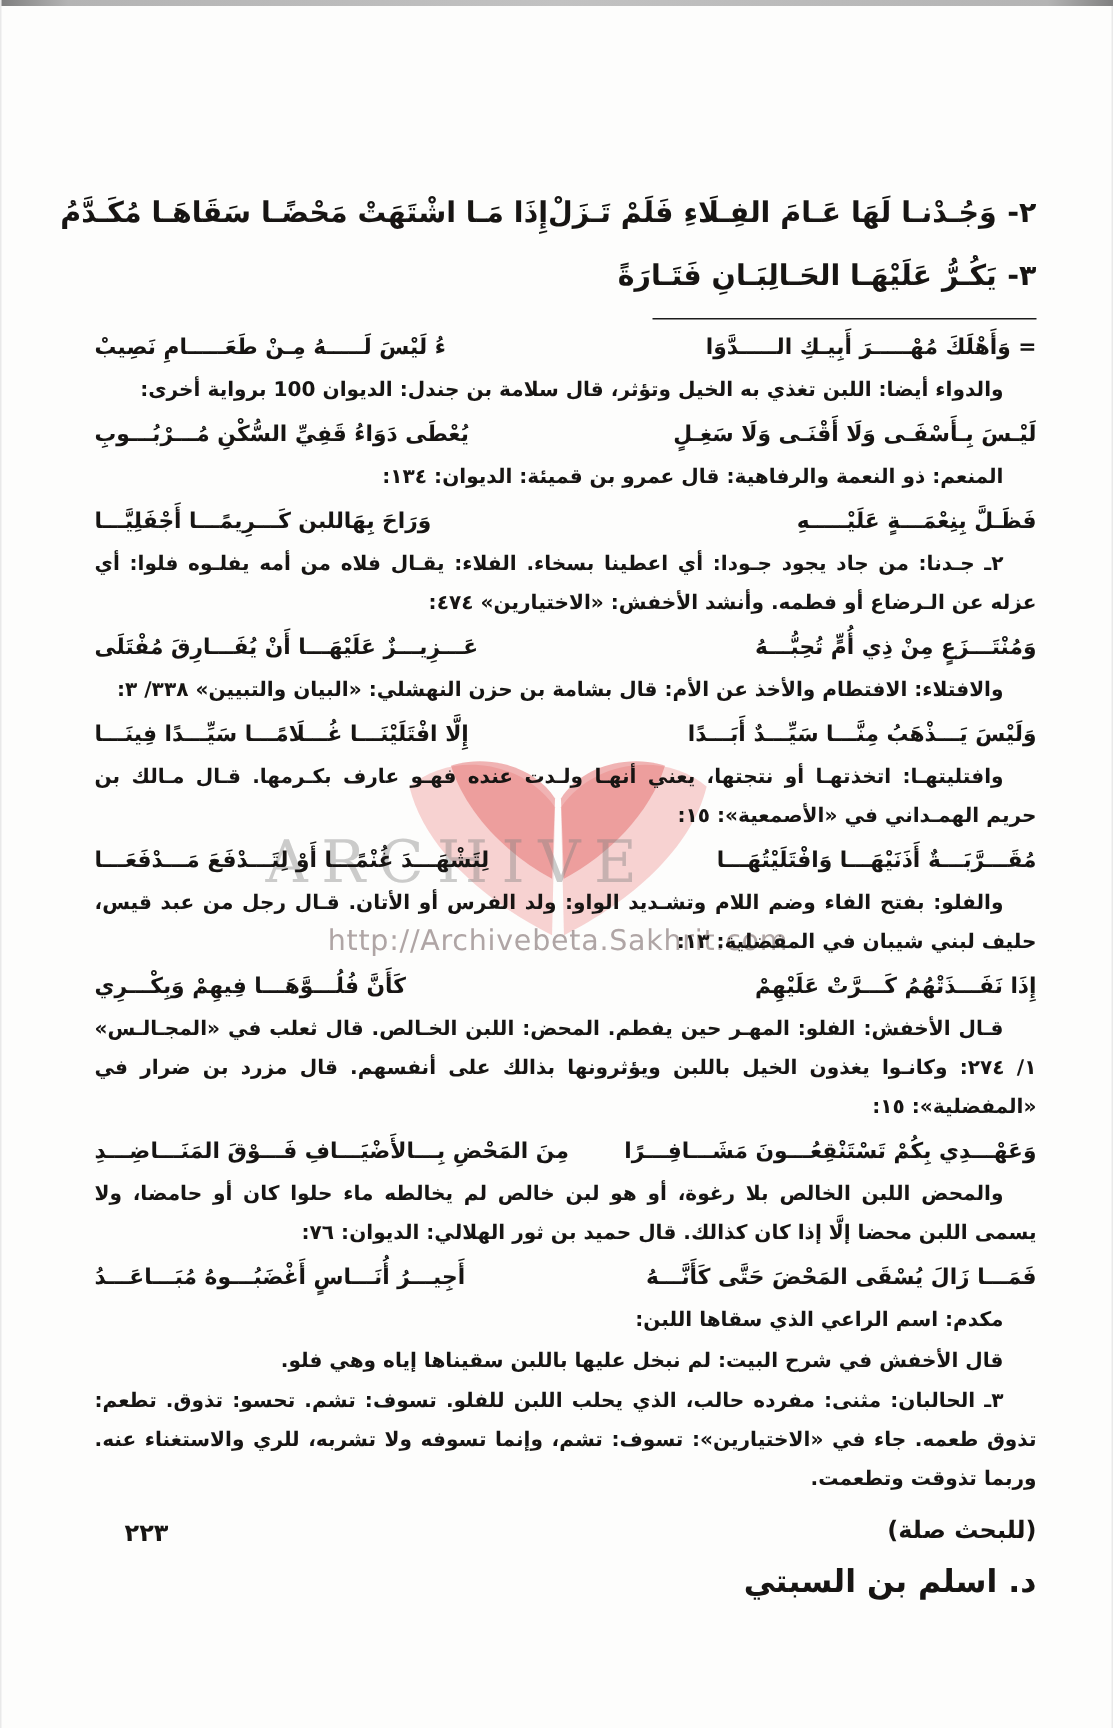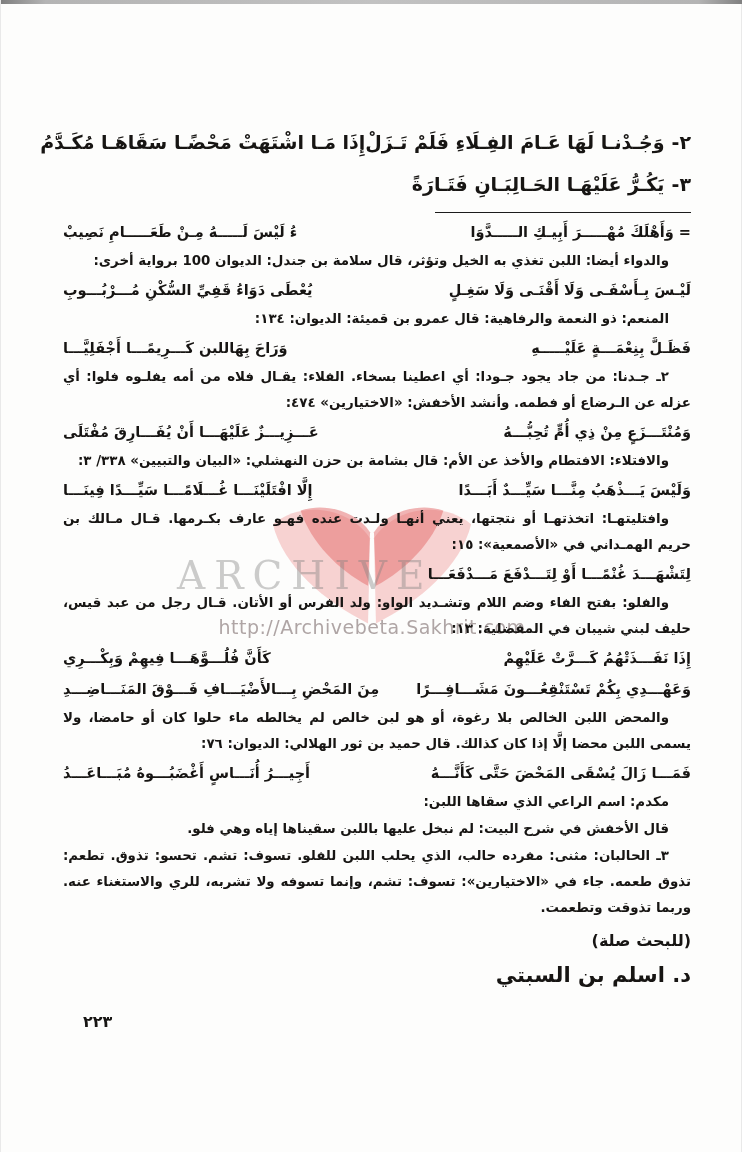--- a/index.html
+++ b/index.html
@@ -111,30 +111,32 @@
     <p class="prose">والافتلاء: الافتطام والأخذ عن الأم: قال بشامة بن حزن النهشلي: «البيان والتبيين» ٣٣٨/ ٣:</p>
 
     <div class="verse fn">
       <span class="hemi">وَلَيْسَ يَـــذْهَبُ مِنَّـــا سَيِّـــدٌ أَبَـــدًا</span>
       <span class="hemi">إِلَّا افْتَلَيْنَـــا غُـــلَامًـــا سَيِّـــدًا فِينَـــا</span>
     </div>
 
     <p class="prose">وافتليتهـا: اتخذتهـا أو نتجتها، يعني أنهـا ولـدت عنده فهـو عارف بكـرمها. قـال مـالك بن حريم الهمـداني في «الأصمعية»: ١٥:</p>
 
     <div class="verse fn">
+      <span class="hemi">مُقَـــرَّبَـــةٌ أَذَنَيْهَـــا وَافْتَلَيْتُهَـــا</span>
       <span class="hemi">لِتَشْهَـــدَ غُنْمًـــا أَوْ لِتَـــدْفَعَ مَـــدْفَعَـــا</span>
     </div>
 
     <p class="prose">والفلو: بفتح الفاء وضم اللام وتشـديد الواو: ولد الفرس أو الأتان. قـال رجل من عبد قيس، حليف لبني شيبان في المفضلية: ١٣:</p>
 
     <div class="verse fn">
       <span class="hemi">إِذَا نَفَـــذَتْهُمُ كَـــرَّتْ عَلَيْهِمْ</span>
       <span class="hemi">كَأَنَّ فُلُـــوَّهَـــا فِيهِمْ وَبِكْـــرِي</span>
     </div>
 
+    <p class="prose">قـال الأخفش: الفلو: المهـر حين يفطم. المحض: اللبن الخـالص. قال ثعلب في «المجـالـس» ١/ ٢٧٤: وكانـوا يغذون الخيل باللبن ويؤثرونها بذالك على أنفسهم. قال مزرد بن ضرار في «المفضلية»: ١٥:</p>
 
     <div class="verse fn">
       <span class="hemi">وَعَهْـــدِي بِكُمْ تَسْتَنْقِعُـــونَ مَشَـــافِـــرًا</span>
       <span class="hemi">مِنَ المَحْضِ بِـــالأَضْيَـــافِ فَـــوْقَ المَنَـــاضِـــدِ</span>
     </div>
 
     <p class="prose">والمحض اللبن الخالص بلا رغوة، أو هو لبن خالص لم يخالطه ماء حلوا كان أو حامضا، ولا يسمى اللبن محضا إلَّا إذا كان كذالك. قال حميد بن ثور الهلالي: الديوان: ٧٦:</p>
 
     <div class="verse fn">
       <span class="hemi">فَمَـــا زَالَ يُسْقَى المَحْضَ حَتَّى كَأَنَّـــهُ</span>

